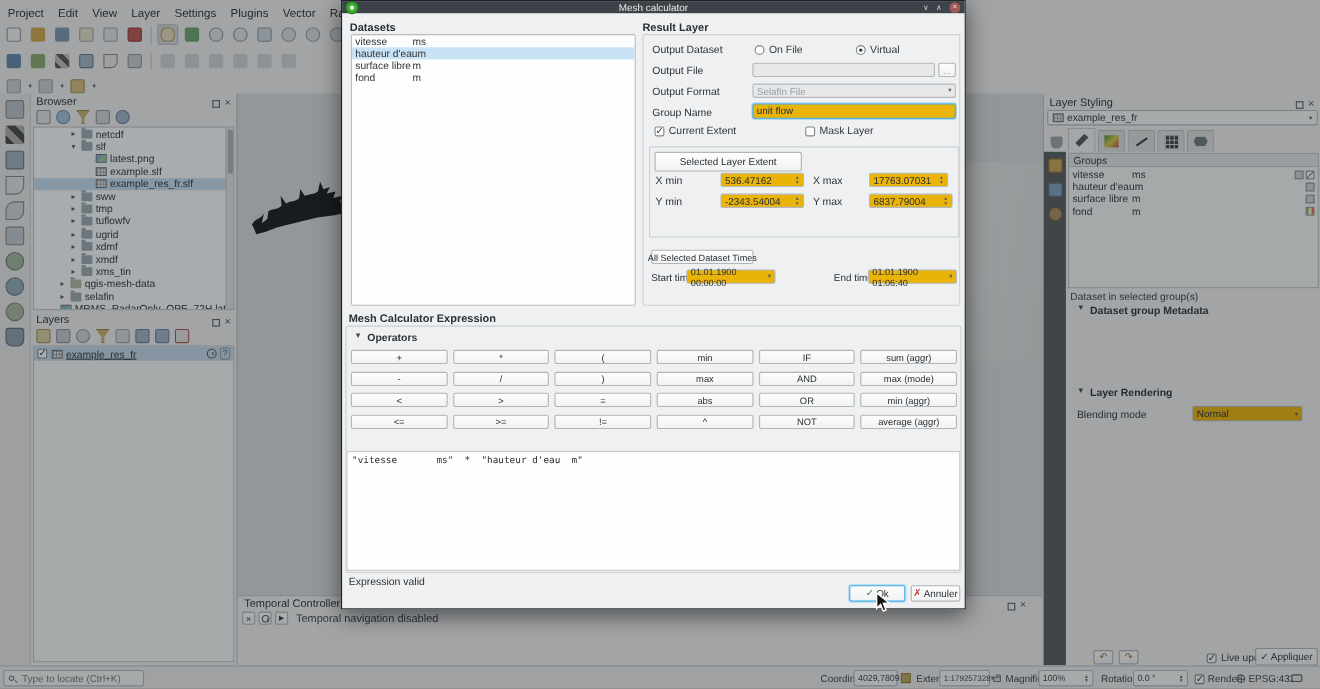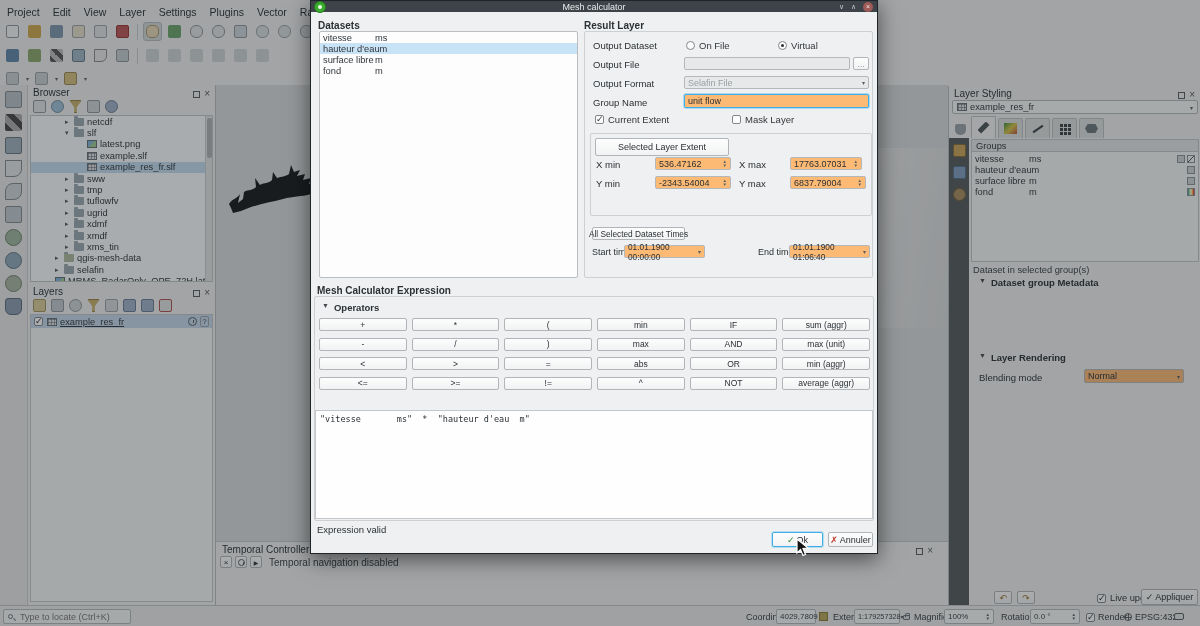--- a/index.html
+++ b/index.html
@@ -71,21 +71,21 @@
 .dlogo::after{content:"";position:absolute;left:3px;top:3px;width:4px;height:4px;border-radius:50%;background:#eaf6e8}
 .wctl{position:absolute;top:2px;font-size:7px;color:#c7ccd0;z-index:61}
 .wclose{position:absolute;top:0.5px;width:10px;height:10px;border-radius:50%;background:#9d5a57;color:#f2e9e8;font-size:7px;line-height:10px;text-align:center;z-index:61}
 .glabel{position:absolute;font-size:10px;font-weight:bold;color:#2b3034;white-space:nowrap}
 .gb{position:absolute;border:1px solid #ccd0d2;border-radius:2px}
 .dlist{position:absolute;background:#fdfdfd;border:1px solid #b9bdc0;border-radius:2px;overflow:hidden}
 .drow{display:flex;align-items:center;height:11px;font-size:9.3px;padding-left:3px;white-space:pre}
 .drow.sel{background:#c9e3f6}
 .dn{min-width:52px}
 .flbl{position:absolute;font-size:9.5px;color:#2b3034;white-space:nowrap}
-.inp{position:absolute;background:#fdba74;border:1px solid #b4b8bb;border-radius:2px;display:flex;align-items:center;padding:0 3px;font-size:9px;color:#2b3034}
+.inp{position:absolute;background:#eab308;border:1px solid #b4b8bb;border-radius:2px;display:flex;align-items:center;padding:0 3px;font-size:9px;color:#2b3034}
 .inp.dis{background:#e7e8e9;color:#9aa0a4}
 .inp.focus{border:1px solid #3daee9;box-shadow:0 0 0 1px rgba(61,174,233,.35)}
 .btn{background:linear-gradient(#fdfdfd,#f1f2f3);border:1px solid #b1b5b8;border-radius:2px;color:#2b3034;display:flex;align-items:center;justify-content:center;font-size:9px;white-space:nowrap}
 .btn.abs{position:absolute}
 .combo-ar{margin-left:auto;font-size:6px;color:#5a6065}
 .radlbl{position:absolute;font-size:9.5px;white-space:nowrap}
 .oprow{display:flex;gap:5px;margin-bottom:6.5px}
 .op{flex:1;height:13px;background:linear-gradient(#fdfdfd,#f1f2f3);border:1px solid #b1b5b8;border-radius:2px;font-size:8.5px;color:#2b3034;display:flex;align-items:center;justify-content:center;font-family:inherit}
 .exprbox{position:absolute;background:#fefefe;border:1px solid #c5c8ca;font-family:"DejaVu Sans Mono",monospace;font-size:8.5px;color:#2b3034;white-space:pre;padding:3px 4px}
 .okic{color:#2e8b35;font-size:9px;margin-right:2px}
@@ -628,21 +628,21 @@
         <button class="op">min</button>
         <button class="op">IF</button>
         <button class="op">sum (aggr)</button>
       </div>
       <div class="oprow">
         <button class="op">-</button>
         <button class="op">/</button>
         <button class="op">)</button>
         <button class="op">max</button>
         <button class="op">AND</button>
-        <button class="op">max (unit)</button>
+        <button class="op">max (mode)</button>
       </div>
       <div class="oprow">
         <button class="op">&lt;</button>
         <button class="op">&gt;</button>
         <button class="op">=</button>
         <button class="op">abs</button>
         <button class="op">OR</button>
         <button class="op">min (aggr)</button>
       </div>
       <div class="oprow">

